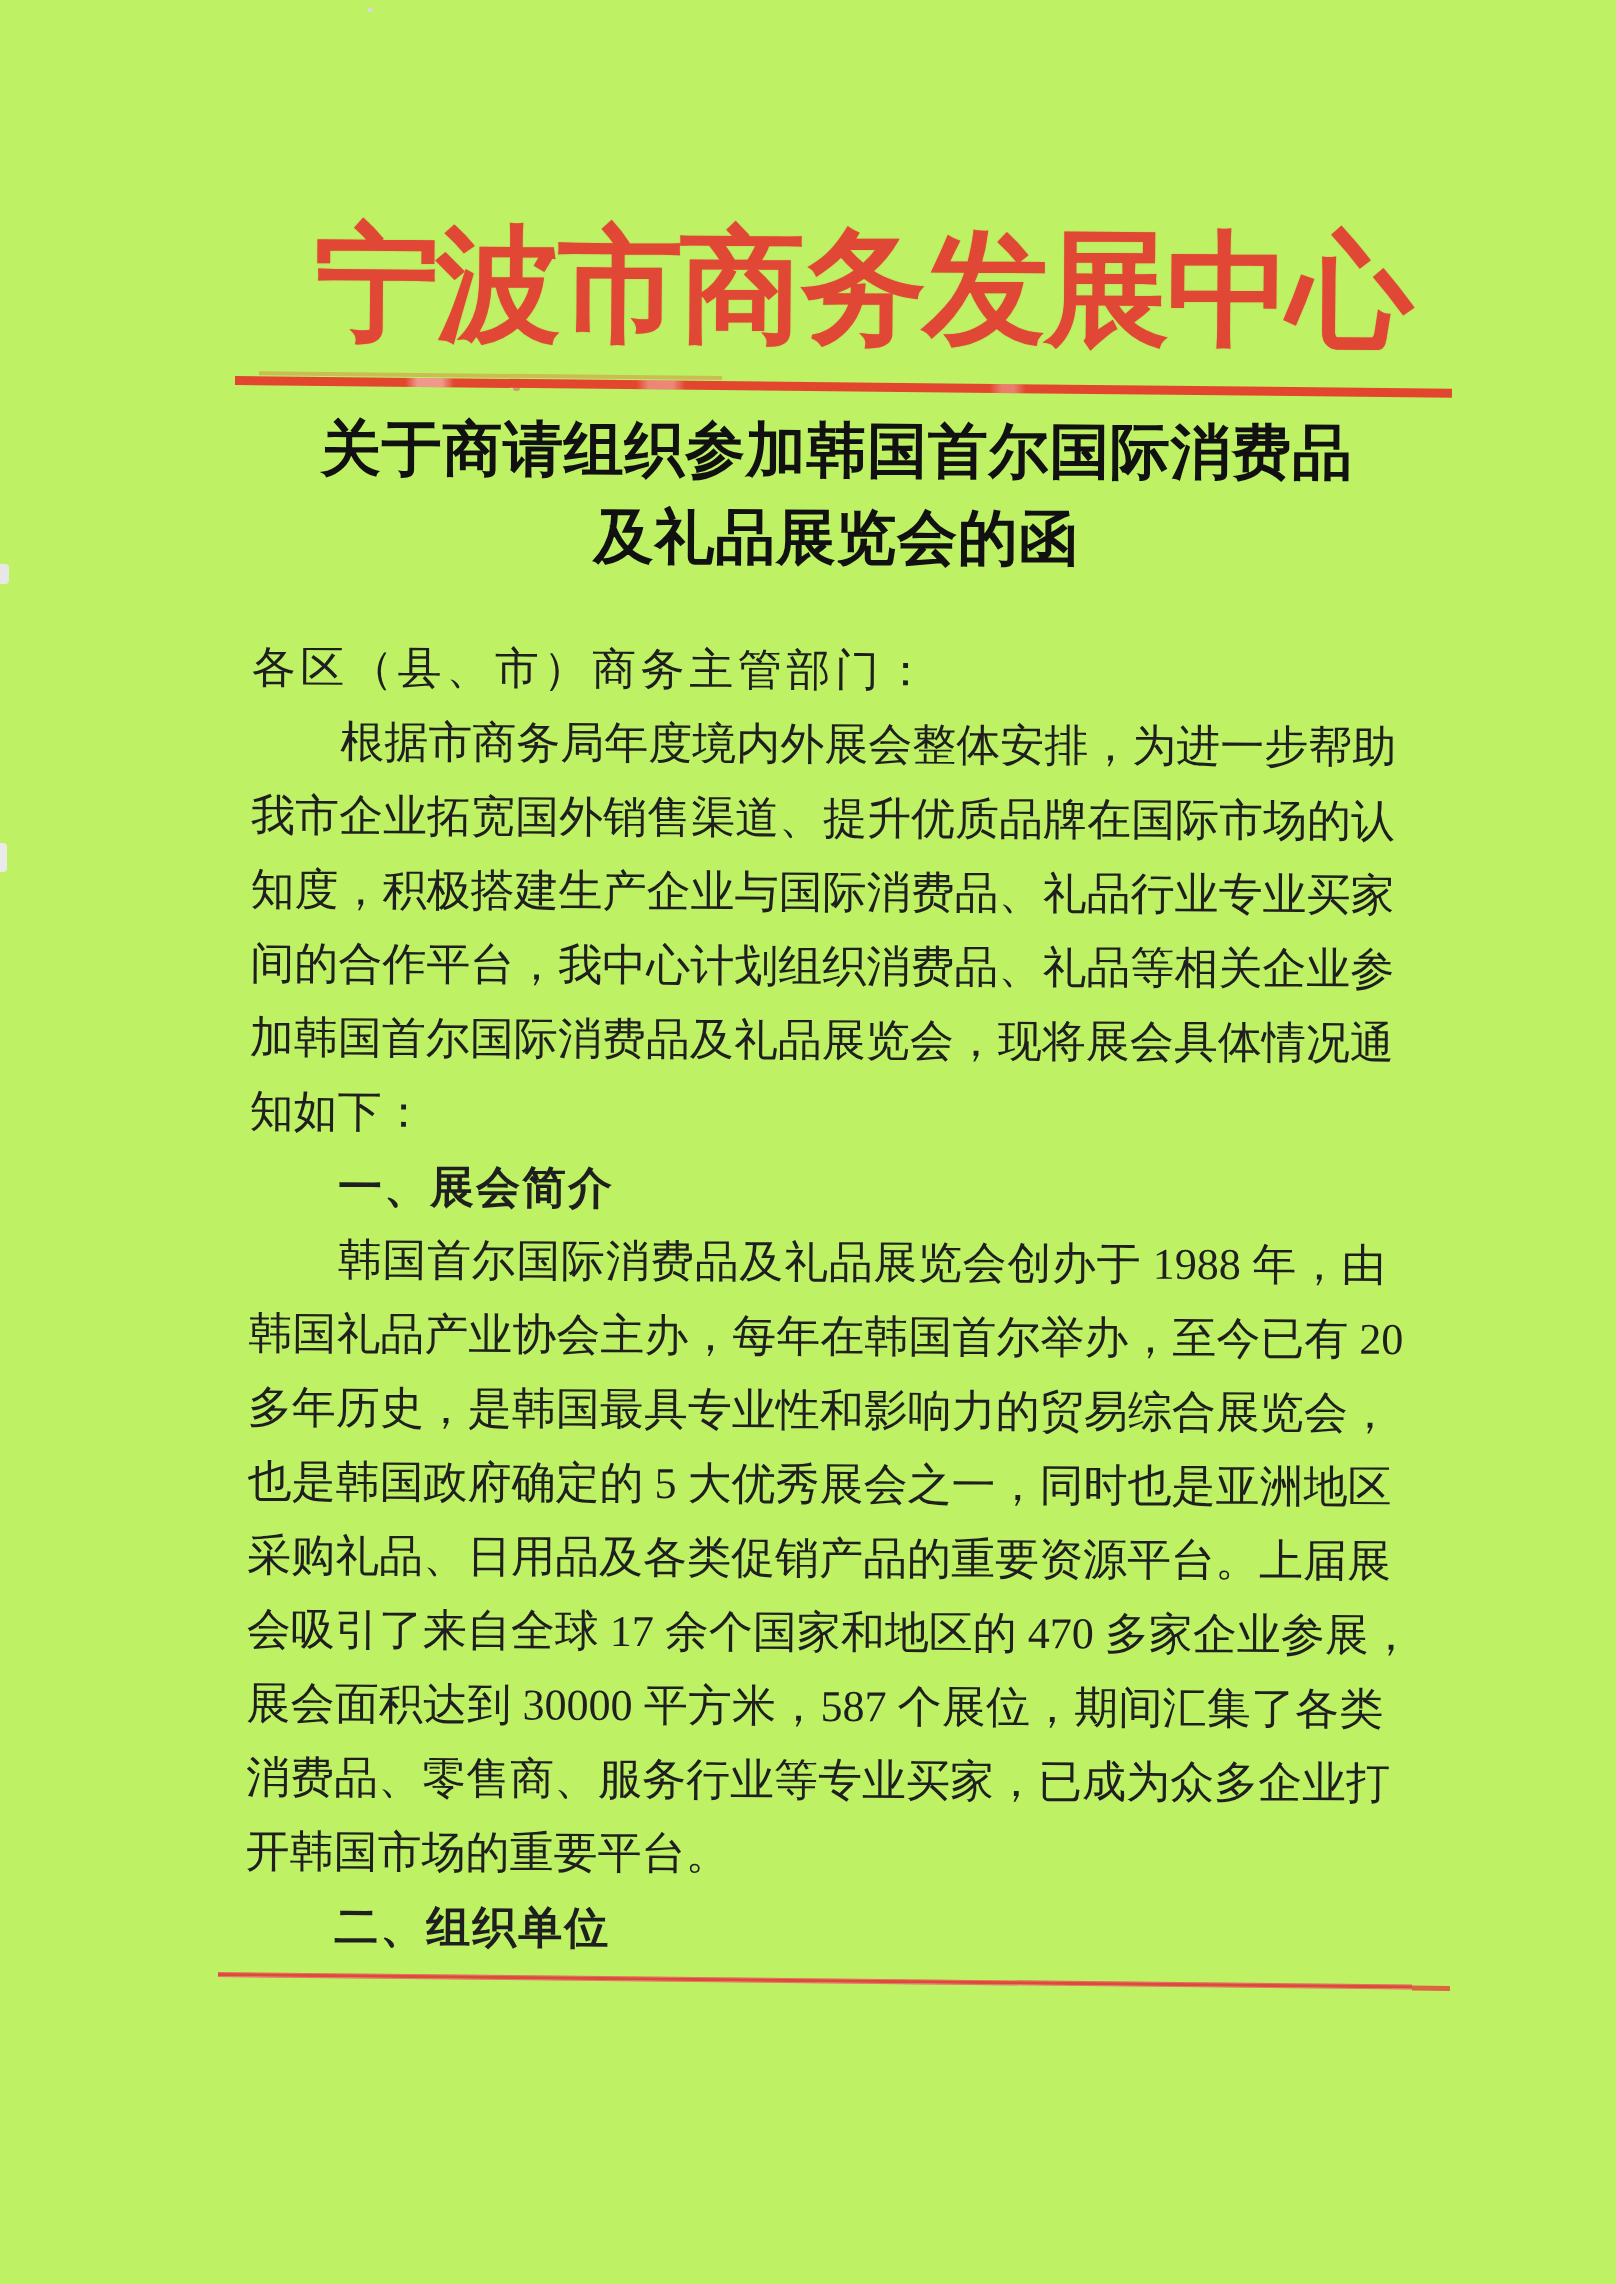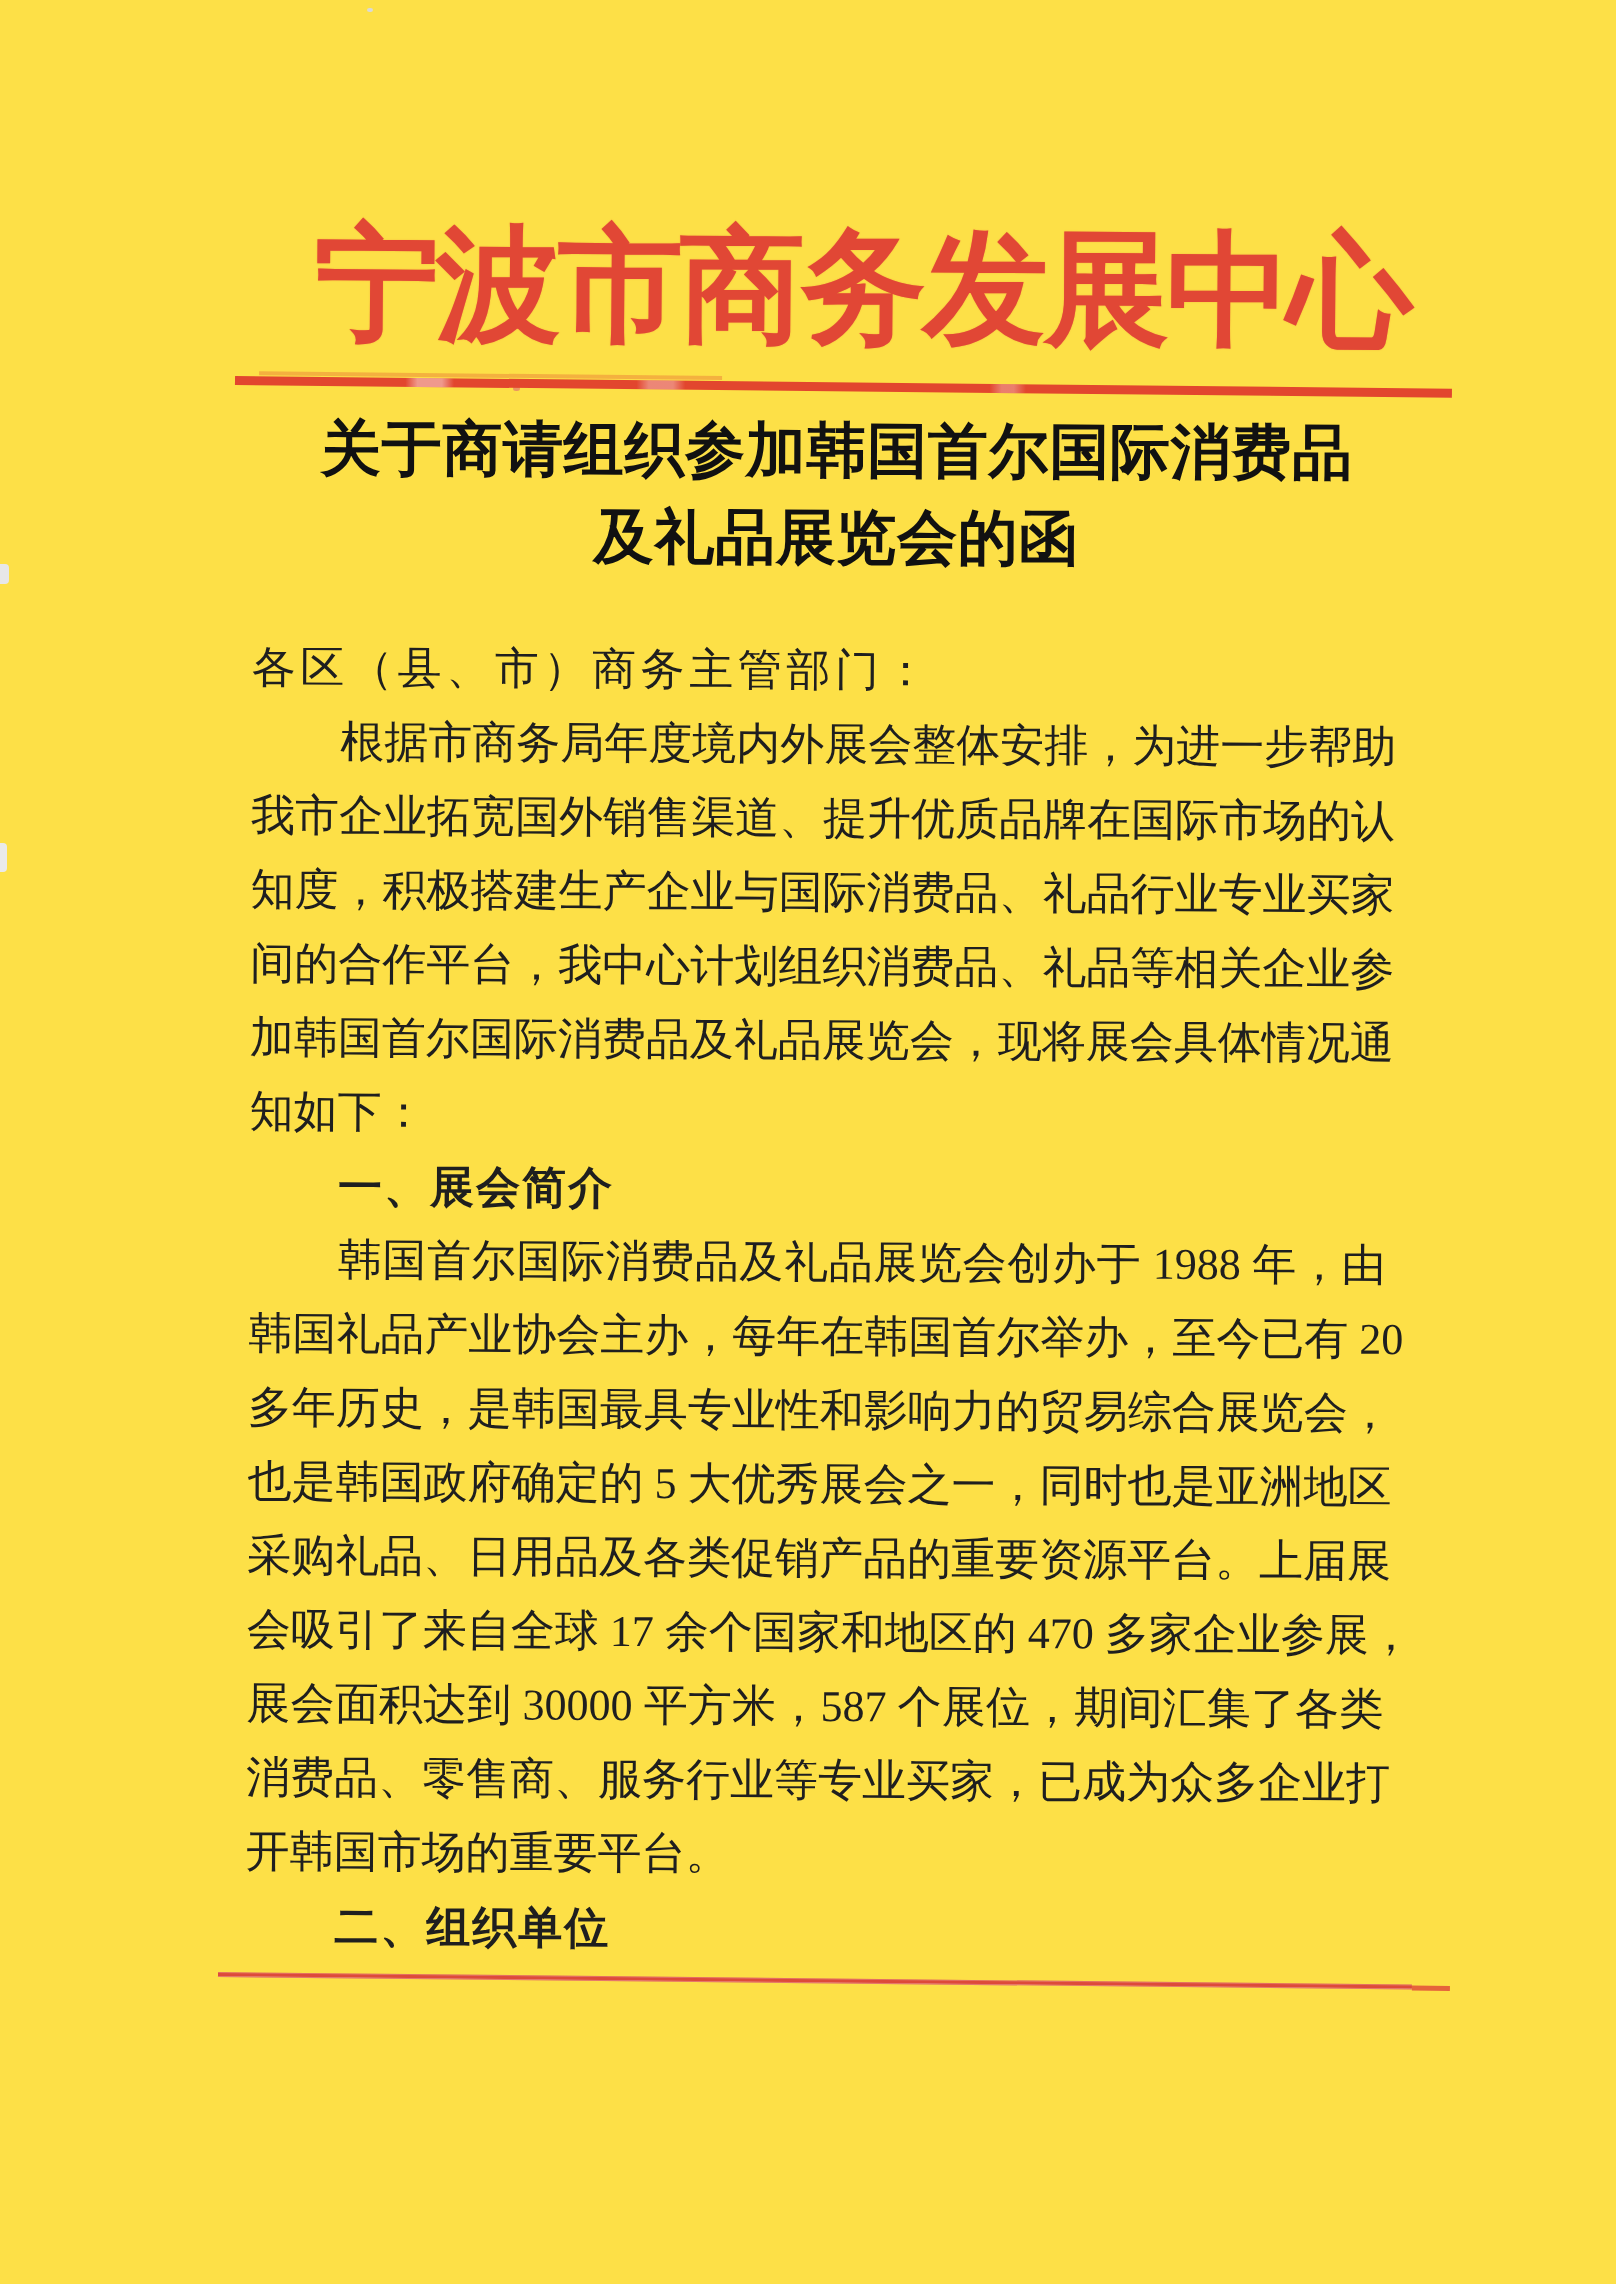--- a/index.html
+++ b/index.html
@@ -4,21 +4,21 @@
 <style>
   html, body {
     margin: 0;
     padding: 0;
     background: #ffffff;
   }
   .page {
     position: relative;
     width: 1616px;
     height: 2284px;
-    background: #fde047;
+    background: #bef264;
     overflow: hidden;
     font-family: "Liberation Serif", "DejaVu Serif", serif;
   }
   
   .letterhead {
     position: absolute;
     left: 315px;
     top: 219px;
     width: 1108px;
     height: 130px;

